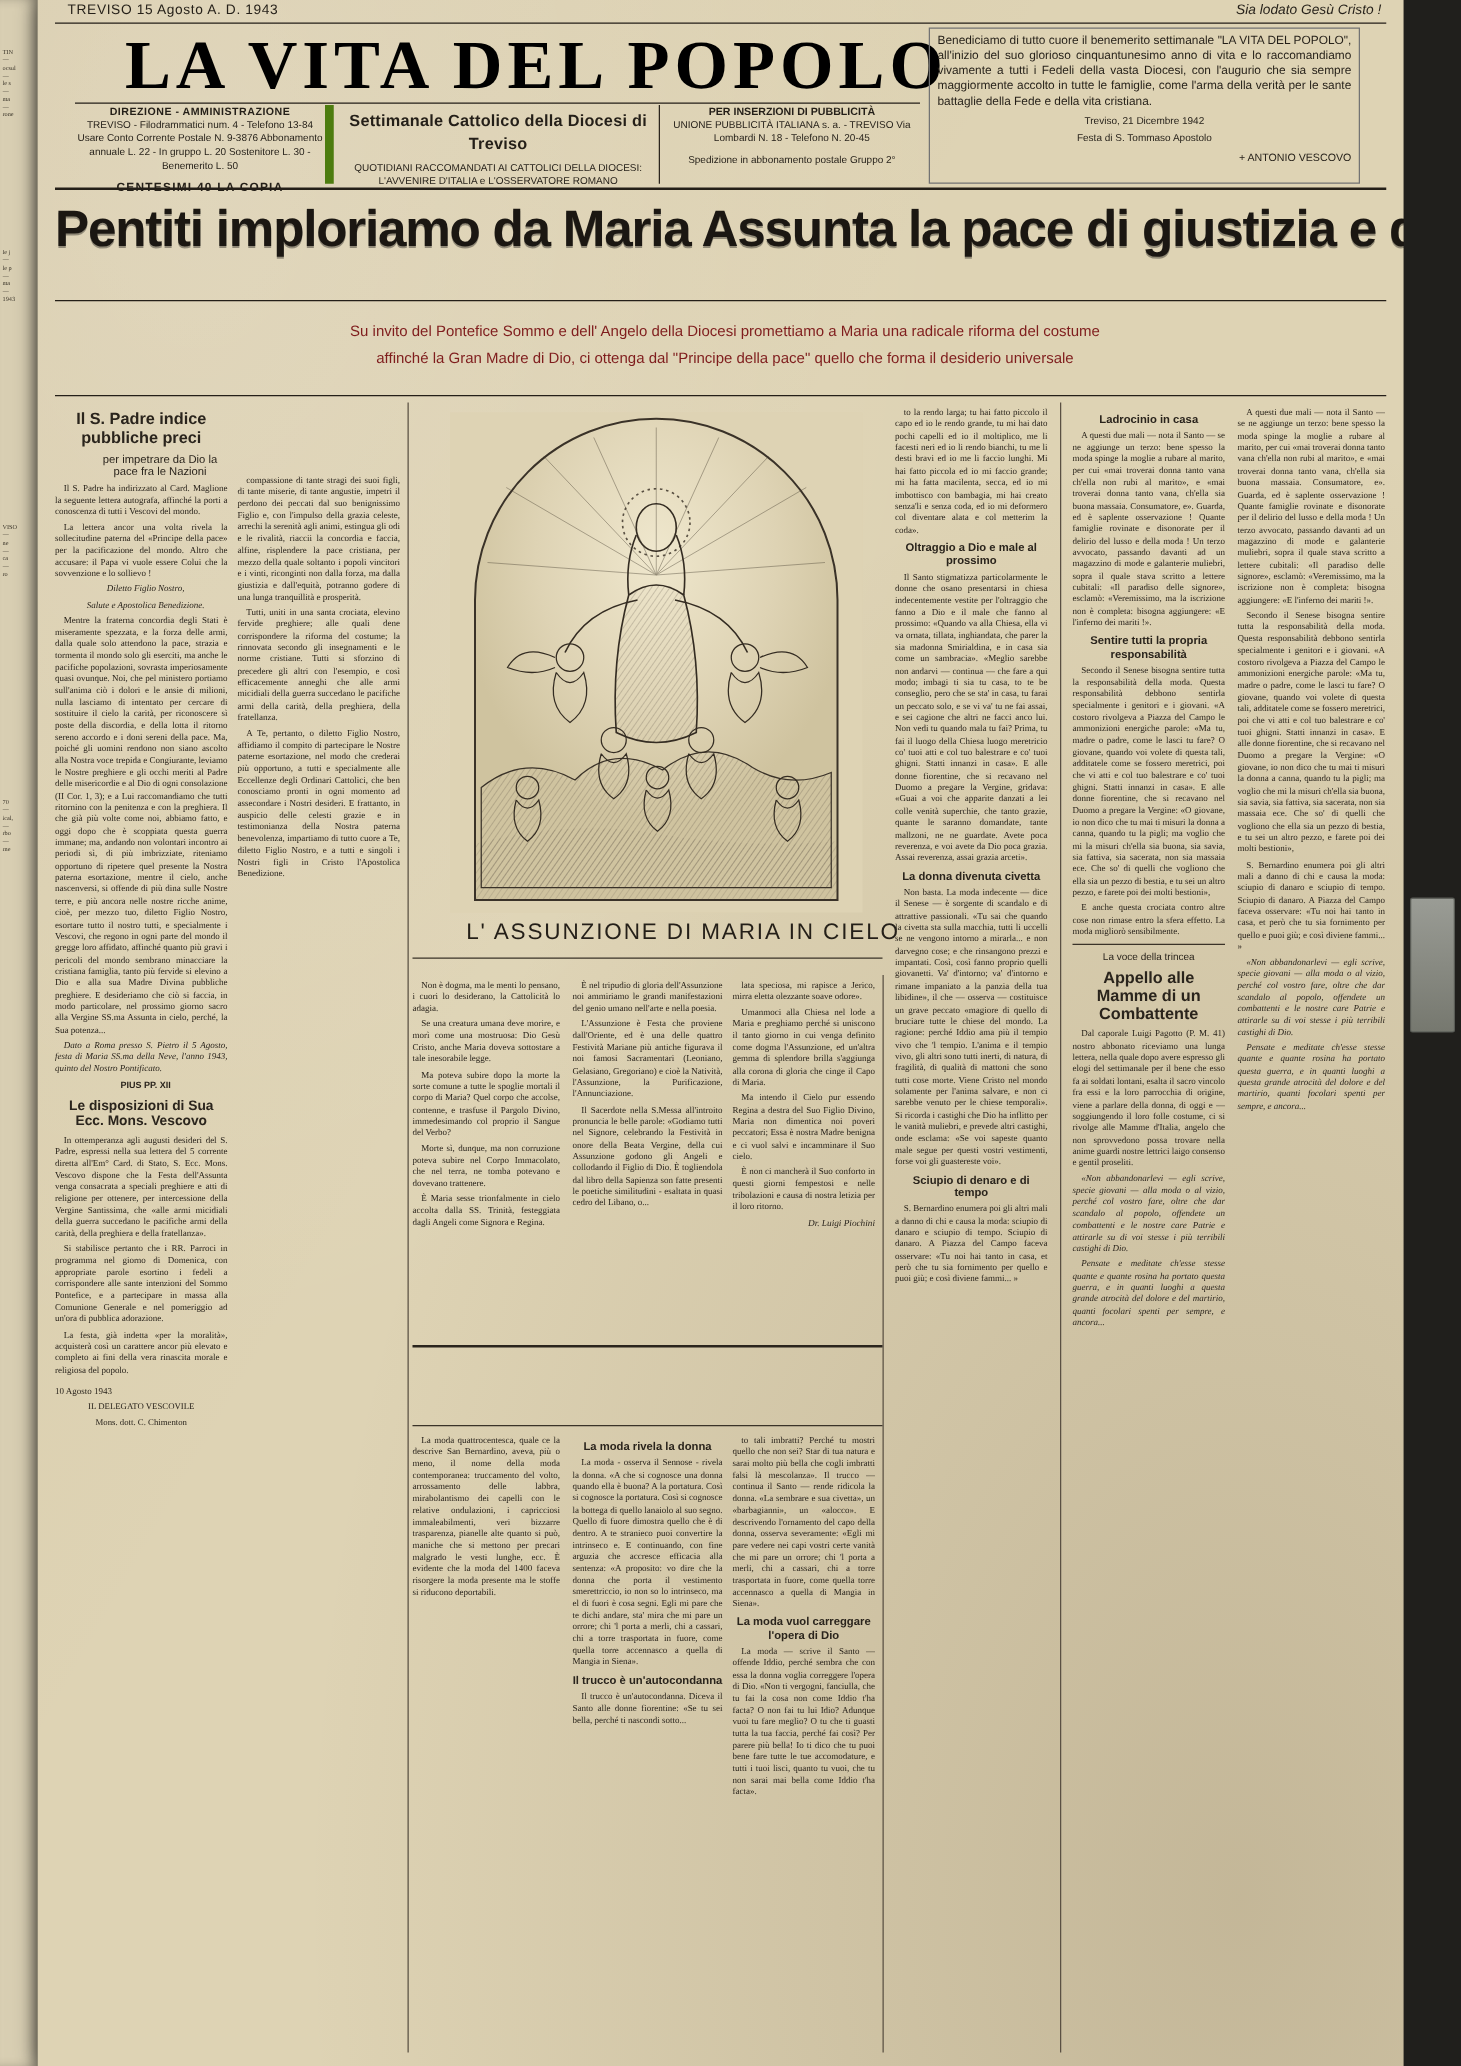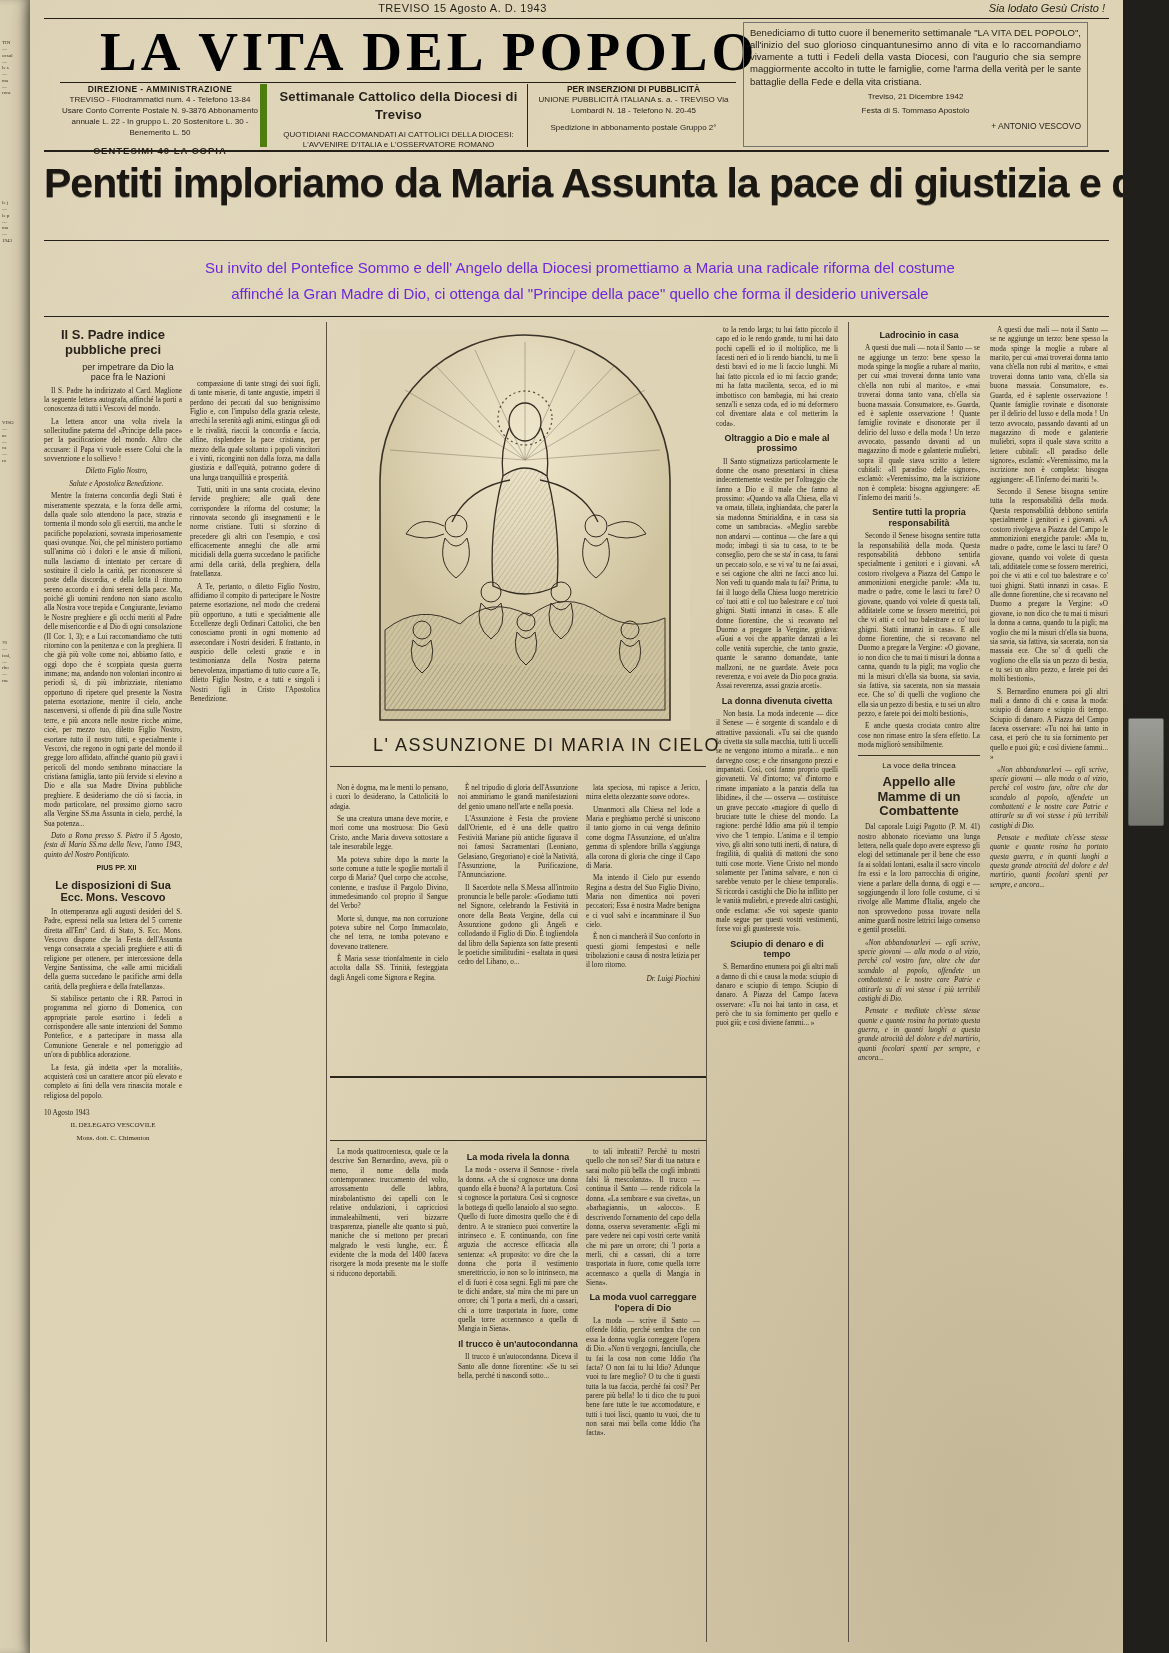--- a/index.html
+++ b/index.html
@@ -27,21 +27,21 @@
 
   
   .right-gutter{position:absolute;left:1123px;top:0;width:46px;height:1653px;background:#201f1c;}
   .clip{position:absolute;left:1128px;top:718px;width:34px;height:106px;background:#8b8d86;
     border:1px solid #5a5c56;border-radius:2px;
     background-image:linear-gradient(180deg,#9a9c95,#76786f);}
 
   
   .topline{position:absolute;left:0;top:2px;width:1093px;height:16px;font-size:11px;
     font-family:"Liberation Sans", sans-serif;}
-  .topline .c{position:absolute;left:0;width:865px;text-align:center;letter-spacing:.5px;}
+  .topline .c{position:absolute;left:0;width:865px;text-align:left;letter-spacing:.5px;padding-left:24px;}
   .topline .r{position:absolute;right:18px;font-style:italic;}
 
   .rule{position:absolute;background:#241f18;}
 
   .logo{position:absolute;left:30px;top:20px;width:660px;height:58px;
     font-family:"Liberation Serif", serif;font-weight:bold;font-size:55px;letter-spacing:4px;
     color:#000000;white-space:nowrap;margin-left:40px;}
 
   .benedict{position:absolute;left:713px;top:22px;width:345px;height:125px;
     border:1px solid #737373;padding:4px 6px;box-sizing:border-box;
@@ -60,21 +60,21 @@
   .ib2 .s{font-size:8px;margin-top:7px;line-height:1.3;}
   .ib3 .t{font-weight:bold;font-size:8.5px;}
   .ib1 .big{font-weight:bold;font-size:9.5px;letter-spacing:1px;margin-top:6px;}
 
   
   .headline{position:absolute;left:14px;top:160px;width:1065px;height:60px;text-align:center;
     font-family:"Liberation Sans", sans-serif;font-weight:bold;font-size:41px;letter-spacing:-1px;
     color:#1b1712;white-space:nowrap;
     text-shadow:0 1px 0 rgba(0,0,0,.35);}
   .subhead{position:absolute;left:70px;top:255px;width:960px;text-align:center;
-    font-family:"Liberation Sans", sans-serif;font-size:15px;line-height:1.75;color:#6d28d9;}
+    font-family:"Liberation Sans", sans-serif;font-size:12px;line-height:1.75;color:#7f1d1d;}
 
   
   .col{position:absolute;font-size:7.2px;line-height:1.3;text-align:justify;color:#2a241c;
     font-family:"Liberation Serif", serif;}
   .col p{margin:0 0 3px 0;text-indent:7px;}
   .hd{font-family:"Liberation Sans", sans-serif;font-weight:bold;text-align:center;
     line-height:1.15;margin:4px 0 4px 0;}
 
   .vr{position:absolute;width:1px;background:#5a5043;}
   .hr{position:absolute;height:1px;background:#3a3328;}

